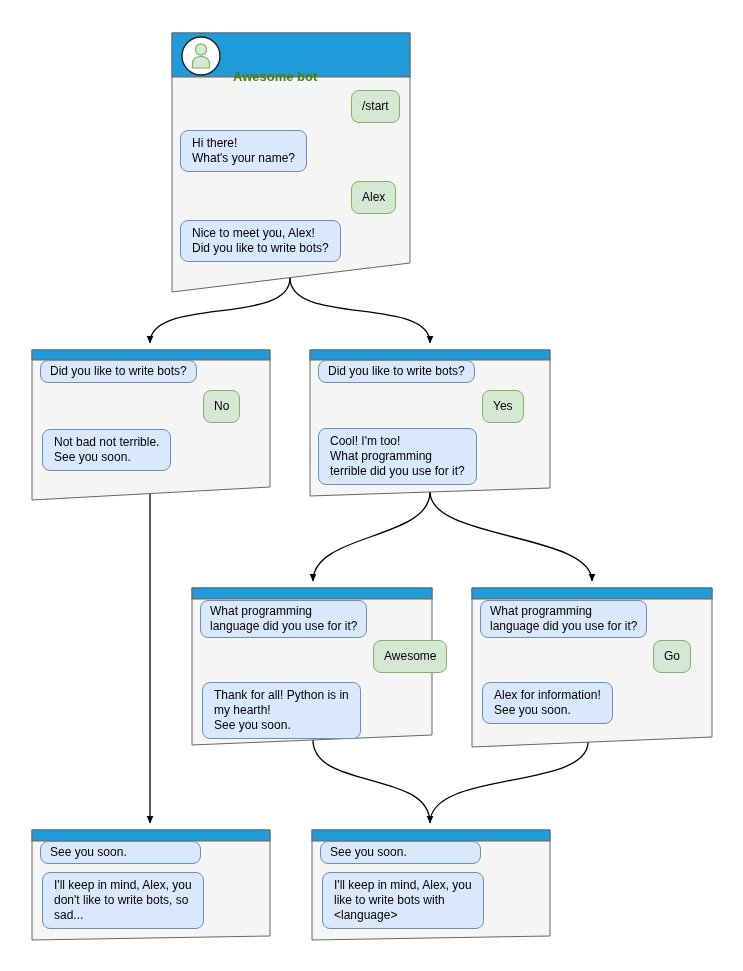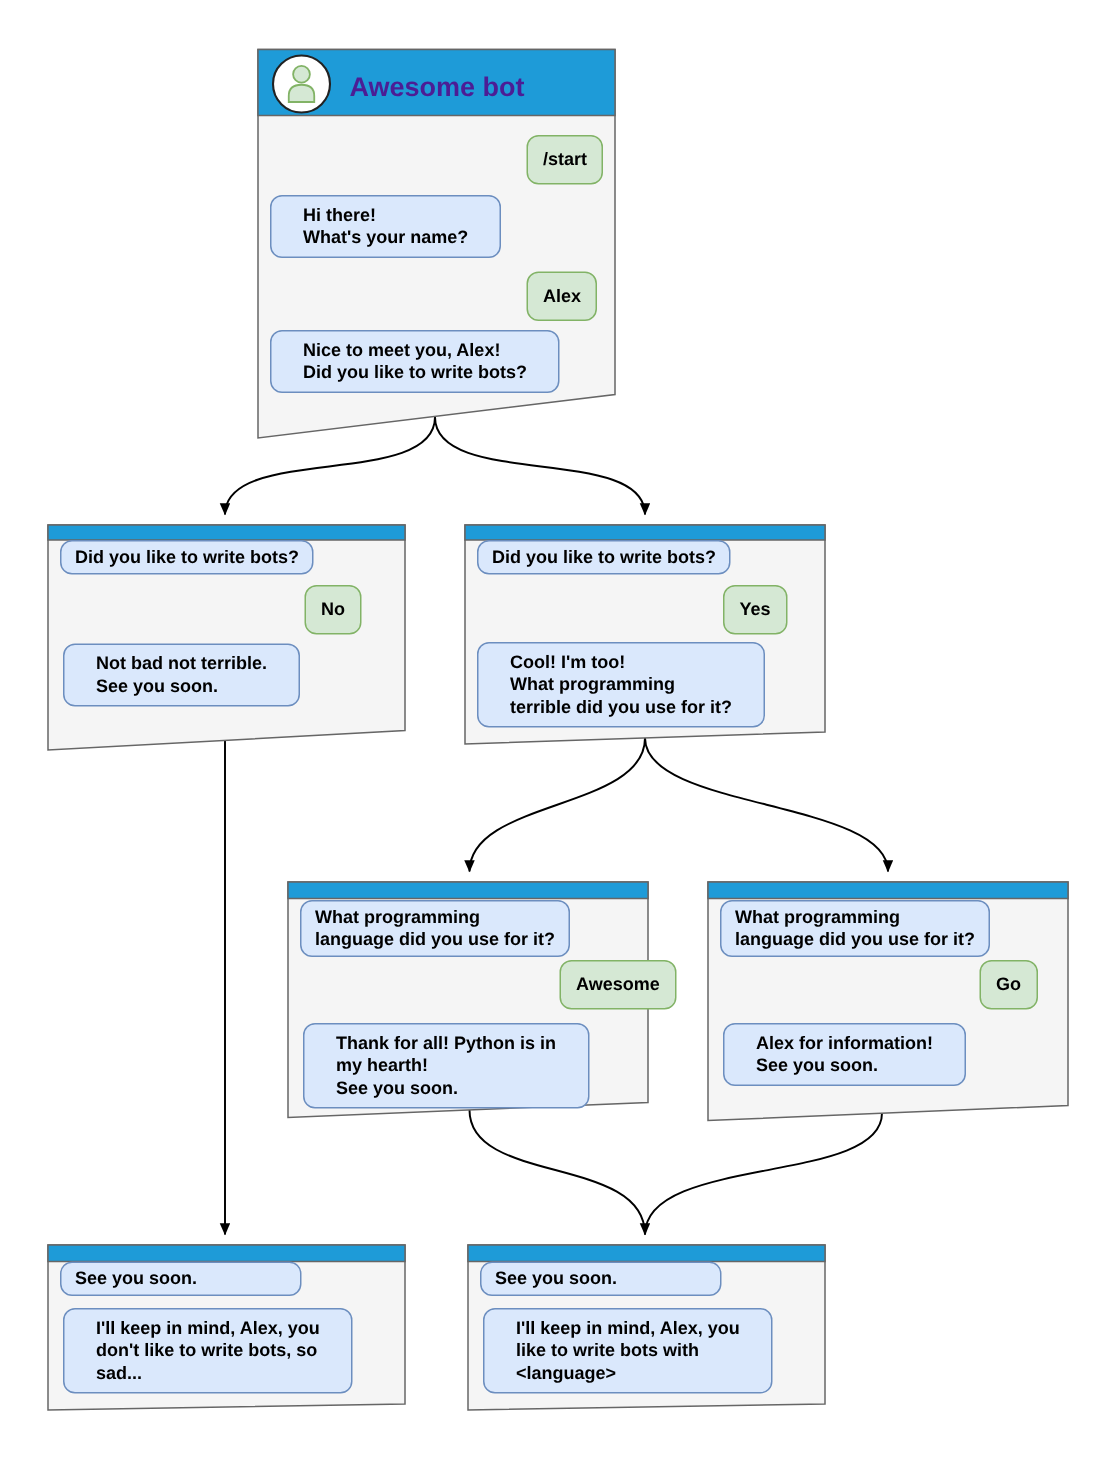--- a/index.html
+++ b/index.html
@@ -13,40 +13,40 @@
   #shapes{position:absolute;left:0;top:0;width:743px;height:971px;z-index:0;}
   .bubble{
     position:absolute;
     z-index:2;
     box-sizing:border-box;
     border-radius:8px;
     font-size:12px;
     line-height:15px;
     color:#000000;
     white-space:pre;
-    font-weight:bold;
   }
   .bot{
     background:#dae8fc;
     border:1px solid #6c8ebf;
   }
   .user{
     background:#d5e8d4;
     border:1px solid #82b366;
   }
-  .msg{padding:5px 21px;}
+  .msg{padding:5px 11px;}
   .thin{padding:3px 9px;}
   .ans{padding:8px 10px;}
   .win-title{
     position:absolute;
     z-index:2;
-    color:#4c1d95;
-    font-size:18px;
+    color:#4d7c0f;
+    font-size:13px;
     font-weight:bold;
     white-space:nowrap;
+    margin-top:21px;
   }
 </style>
 </head>
 <body>
 
 <div id="canvas">
 
   <svg id="shapes" viewBox="0 0 743 971" xmlns="http://www.w3.org/2000/svg">
     <defs>
       <marker id="arrow" markerWidth="10" markerHeight="8" refX="7.5" refY="3.5" orient="auto" markerUnits="userSpaceOnUse">

